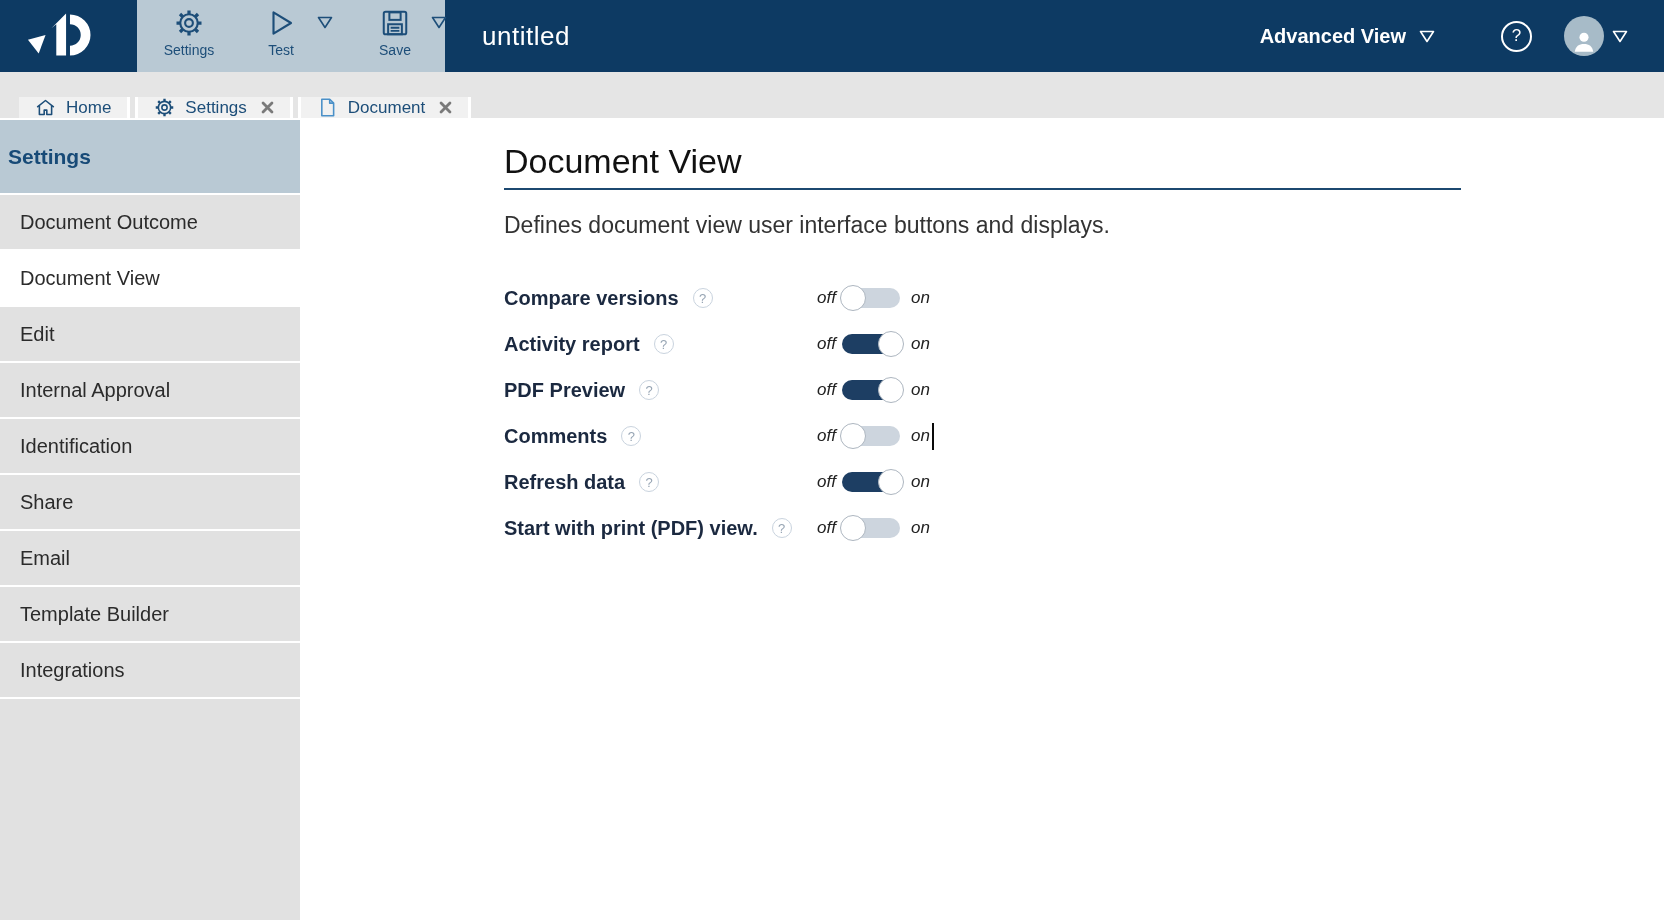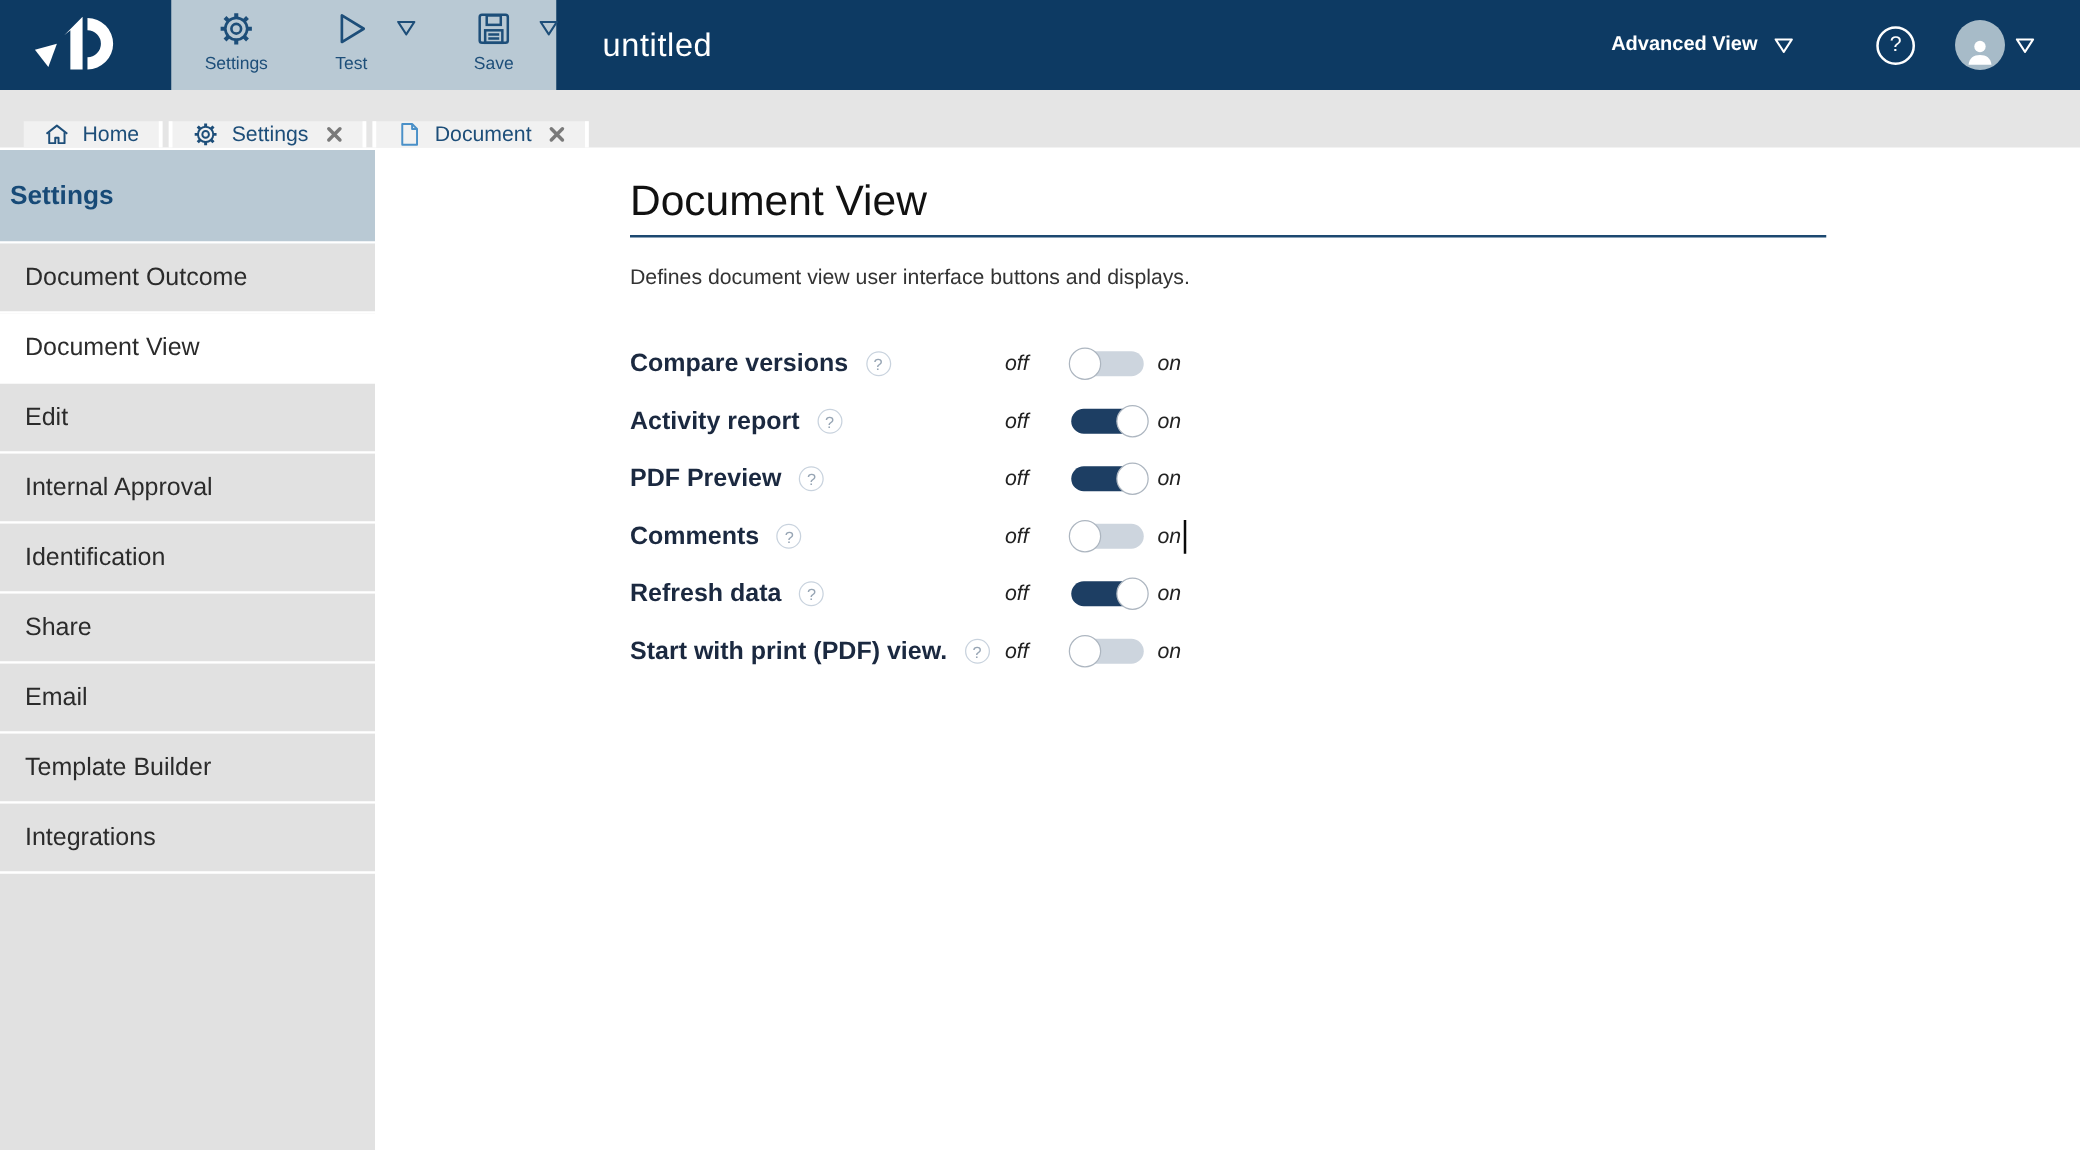--- a/index.html
+++ b/index.html
@@ -21,21 +21,21 @@
   .tool-btn{ position:relative; width:64px; display:flex; flex-direction:column; align-items:center; gap:4px; cursor:pointer; }
   .tool-btn .t-icon{ width:30px; height:30px; }
   .tool-btn .t-icon svg{ width:30px; height:30px; display:block; }
   .tool-btn .t-label{ font-size:14px; color:var(--c-navy); white-space:nowrap; }
   .tool-btn.with-drop{ margin-right:22px; }
   .drop-arrow{ position:absolute; right:-24px; top:8px; width:16px; height:13px; cursor:pointer; }
   .drop-arrow svg{ width:16px; height:13px; display:block; }
   .doc-title{ margin-left:37px; align-self:center; font-size:26px; color:#fff; letter-spacing:.5px; cursor:text; }
   .top-right{ margin-left:auto; display:flex; align-items:center; padding-right:36px; }
   .advanced{ display:flex; align-items:center; gap:13px; margin-right:66px; cursor:pointer; }
-  .advanced .adv-label{ font-size:16px; font-weight:600; color:#fff; }
+  .advanced .adv-label{ font-size:20px; font-weight:600; color:#fff; }
   .tri-white{ width:16px; height:13px; }
   .tri-white svg{ width:16px; height:13px; display:block; }
   .help-circle{ width:31px; height:31px; border:2.5px solid #fff; border-radius:50%; display:flex; align-items:center; justify-content:center; font-size:17px; color:#fff; margin-right:32px; cursor:pointer; }
   .avatar{ width:40px; height:40px; border-radius:50%; background:var(--c-avatar); display:flex; align-items:flex-end; justify-content:center; overflow:hidden; cursor:pointer; }
   .avatar svg{ width:26px; height:26px; display:block; margin-bottom:2px; }
   .avatar-drop{ margin-left:8px; }
 
   
   .tabbar{ height:48px; background:var(--c-tabbar); border-bottom:2px solid #fff; display:flex; align-items:flex-end; padding-left:19px; flex:0 0 auto; }
   .tab{ background:var(--c-tab); border-left:3px solid #fff; border-right:3px solid #fff; margin-right:5px; display:flex; align-items:center; gap:10px; padding:0 16px; cursor:pointer; }
@@ -48,29 +48,29 @@
   
   .body-row{ flex:1; display:flex; min-height:0; }
   .sidebar{ width:300px; background:var(--c-sidebar-item); flex:0 0 auto; }
   .sidebar-header{ height:75px; background:var(--c-sidebar-header); border-bottom:2px solid #fff; display:flex; align-items:center; padding-left:8px; font-size:21px; font-weight:bold; color:#174a77; }
   .side-item{ height:56px; border-bottom:2px solid #fff; display:flex; align-items:center; padding-left:20px; font-size:20px; color:#2b2b2b; cursor:pointer; background:var(--c-sidebar-item); }
   .side-item.active{ background:#fff; }
 
   .main{ flex:1; background:#fff; padding:20px 0 0 204px; }
   .title-block{ width:957px; border-bottom:2px solid #1c4870; padding-bottom:6px; }
   .page-title{ font-size:34px; font-weight:300; color:#111; line-height:42px; }
-  .page-desc{ margin-top:22px; font-size:17px; color:#333; }
+  .page-desc{ margin-top:22px; font-size:23px; color:#333; }
 
   .rows{ margin-top:36px; }
   .setting-row{ height:46px; display:flex; align-items:center; position:relative; }
   .setting-label{ font-size:20px; font-weight:bold; color:#1b2940; }
   .q-icon{ margin-left:14px; width:20px; height:20px; border:1.5px solid #c9d3de; border-radius:50%; display:flex; align-items:center; justify-content:center; font-size:13px; color:#97a5b4; cursor:pointer; }
   .toggle-group{ position:absolute; left:300px; display:flex; align-items:center; }
   .state-text{ font-size:17px; font-style:italic; color:#222; }
-  .off-text{ width:32px; margin-right:19px; }
+  .off-text{ width:32px; text-align:right; margin-right:4px; }
   .on-text{ margin-left:7px; }
   .toggle{ position:relative; width:64px; height:26px; cursor:pointer; }
   .toggle .track{ position:absolute; left:2px; top:3px; width:58px; height:20px; border-radius:10px; background:var(--c-toggle-off); }
   .toggle .knob{ position:absolute; top:0; left:0; width:26px; height:26px; border-radius:50%; background:#fff; border:1px solid #adb6c0; }
   .toggle.on .track{ background:var(--c-toggle-on); }
   .toggle.on .knob{ left:38px; }
   .text-caret{ width:2px; height:27px; background:#0a0a0a; margin-left:2px; }
 </style>
 </head>
 <body>

